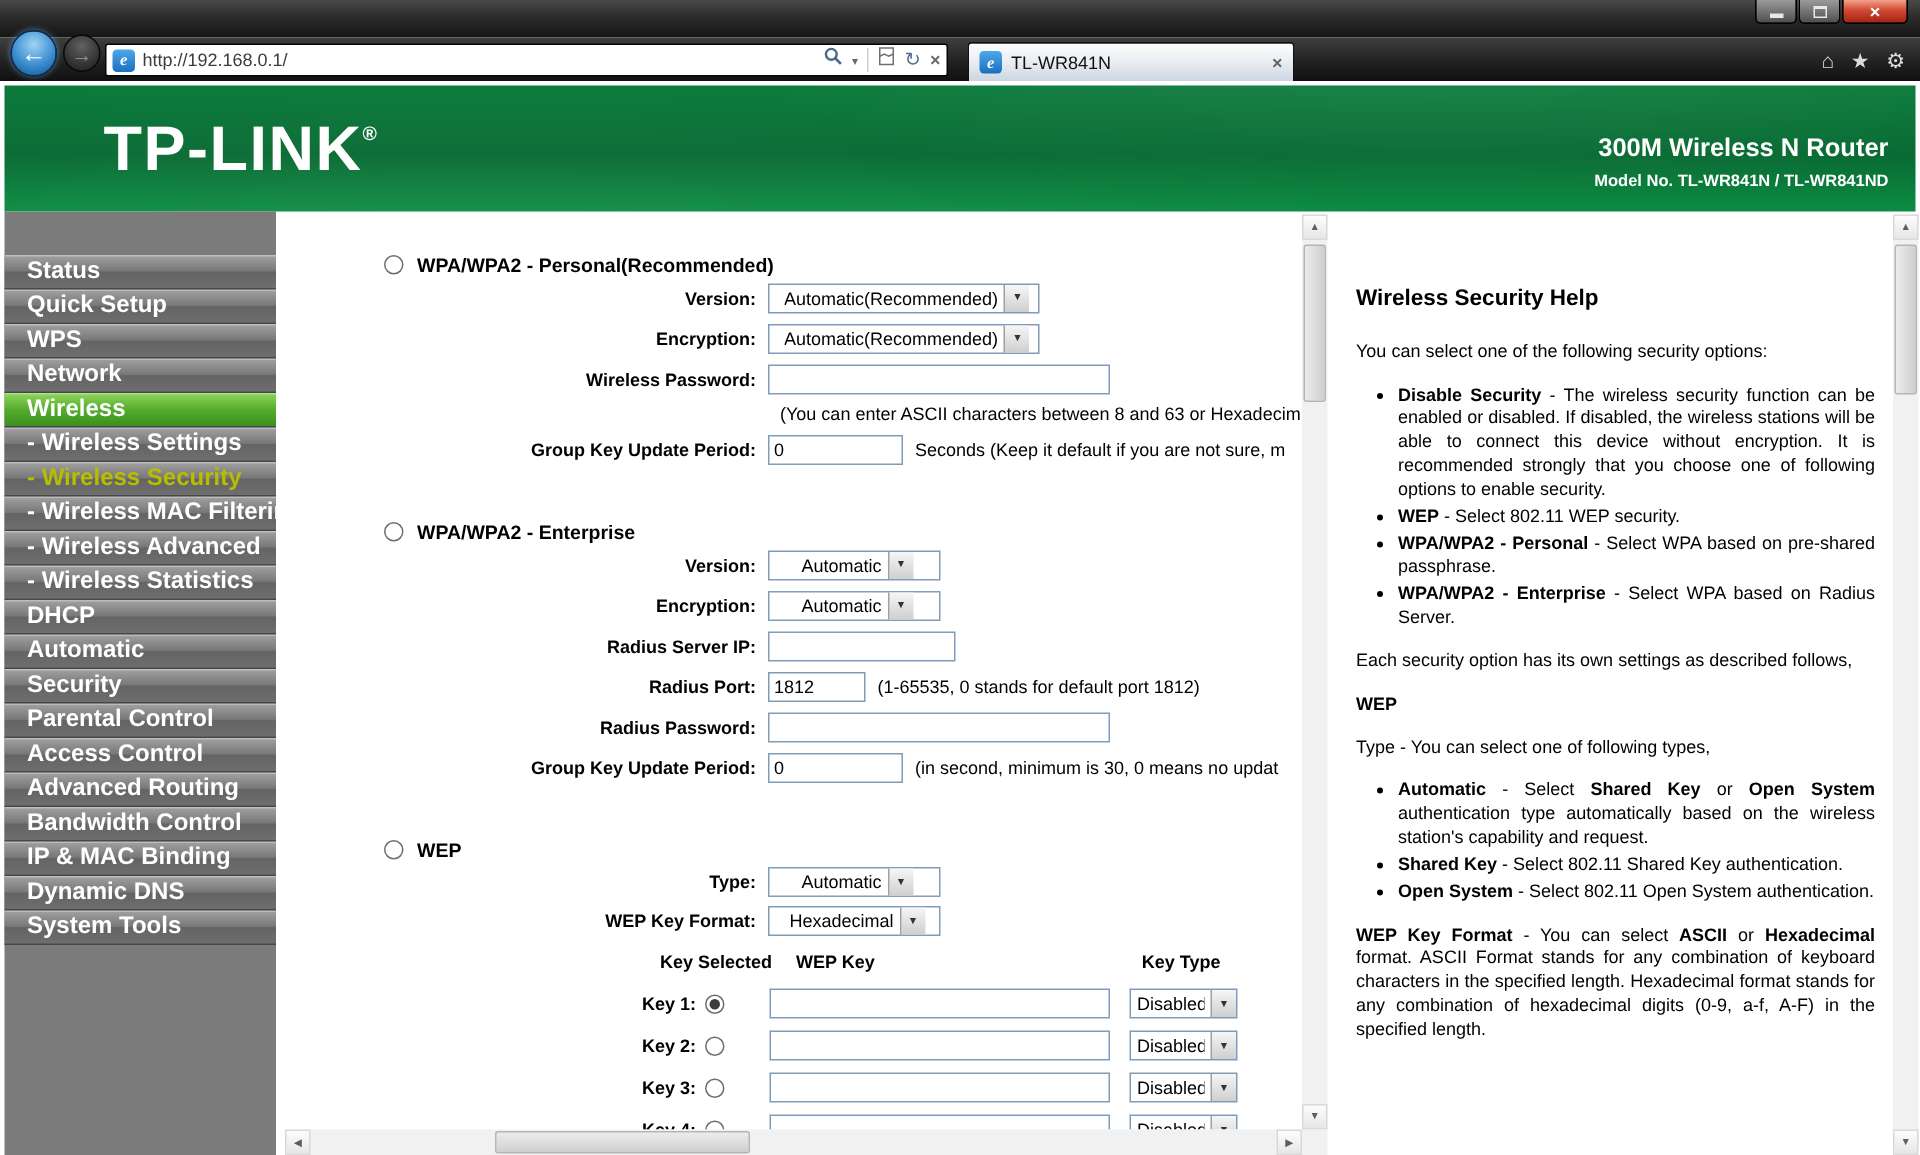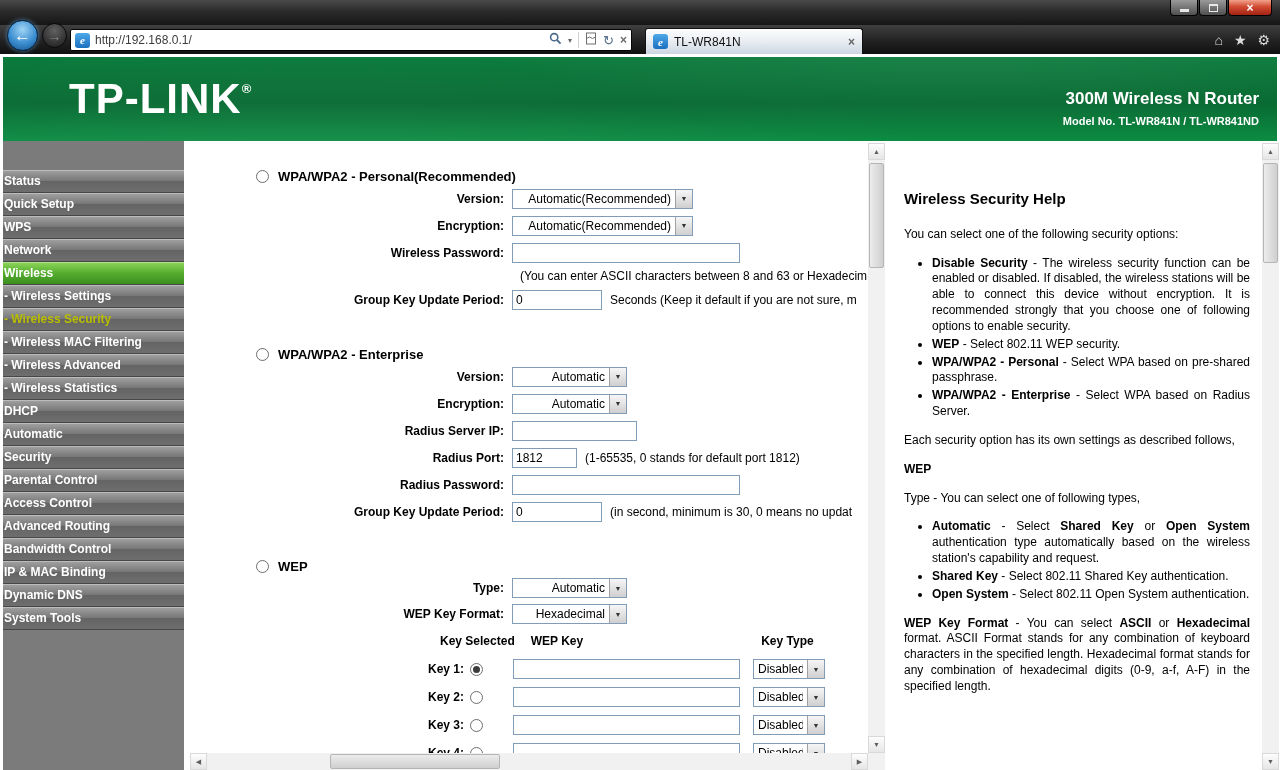--- a/index.html
+++ b/index.html
@@ -54,21 +54,21 @@
       linear-gradient(180deg,#0a7a3b 0%,#086a32 55%,#0c8c43 100%); }
   .logo { position:absolute; left:26px; top:18px; color:#fff; font-size:42px; font-weight:bold; letter-spacing:1px;margin-left:40px; }
   .logo sup { font-size:13px; vertical-align:20px; }
   .hdr-right { position:absolute; right:18px; top:32px; text-align:right; color:#fff; }
   .hdr-product { font-size:17px; font-weight:bold; }
   .hdr-model { font-size:11px; font-weight:bold; margin-top:6px; }
 
   
   .sidebar { position:absolute; left:3px; top:141px; width:181px; bottom:0; background:#7b7b7b; }
   .menu { margin-top:29px; }
-  .mitem { height:23px; line-height:22px; padding-left:1px; color:#fff; font-size:12px; font-weight:bold;
+  .mitem { height:23px; line-height:22px; padding-left:15px; color:#fff; font-size:16px; font-weight:bold;
     background:linear-gradient(180deg,#a2a2a2 0%,#787878 48%,#646464 52%,#6e6e6e 100%);
     border-bottom:1px solid #474747; box-shadow:inset 0 1px 0 rgba(255,255,255,.3); cursor:pointer;
     white-space:nowrap; overflow:hidden; }
   .mitem.selected { background:linear-gradient(180deg,#8fd65c 0%,#55ad2e 50%,#3b8f1f 100%); }
   .mitem.sub-active { color:#b9bd00; }
 
   
   .main-frame { position:absolute; left:190px; top:143px; width:695px; bottom:0; background:#fff; }
   .main-view { position:absolute; left:0; top:0; right:17px; bottom:17px; overflow:hidden; }
   .help-frame { position:absolute; left:890px; top:143px; width:389px; bottom:0; background:#fff; }
@@ -101,21 +101,21 @@
   .note-after { margin-left:8px; white-space:nowrap; }
 
   .radio { width:13px; height:13px; border-radius:50%; border:1px solid #6e6e6e; background:#fff; position:relative; flex:none; }
   .radio.on::after { content:""; position:absolute; left:2px; top:2px; width:7px; height:7px; border-radius:50%; background:#3c3c3c; }
 
   .tin { height:20px; border:1px solid #7f9db9; background:#fff; font-size:12px; padding:0 3px;
     font-family:"Liberation Sans","DejaVu Sans",sans-serif; }
   .iw228 { width:228px; } .iw125 { width:125px; } .iw90 { width:90px; } .iw65 { width:65px; } .iw227 { width:227px; }
 
   .sel { height:20px; border:1px solid #7f9db9; background:#fff; display:flex; align-items:center;
-    justify-content:flex-end; padding-left:4px; cursor:default; }
+    justify-content:center; padding-left:4px; cursor:default; }
   .sel-text { white-space:nowrap; overflow:hidden; }
   .sel-arrow { width:17px; height:18px; margin-left:4px; background:linear-gradient(#f6f6f6,#cfcfcf);
     border-left:1px solid #a0a0a0; color:#333; font-size:7px; display:flex; align-items:center; justify-content:center; flex:none; }
   .w181 { width:181px; } .w115 { width:115px; } .w72 { width:72px; }
 
   .wep-cols { display:flex; align-items:center; height:28px; font-weight:bold; }
   .wep-cols .c1 { margin-left:250px; }
   .wep-cols .c2 { margin-left:16px; }
   .wep-cols .c3 { margin-left:178px; }
   .keyrow { display:flex; align-items:center; height:28px; }

